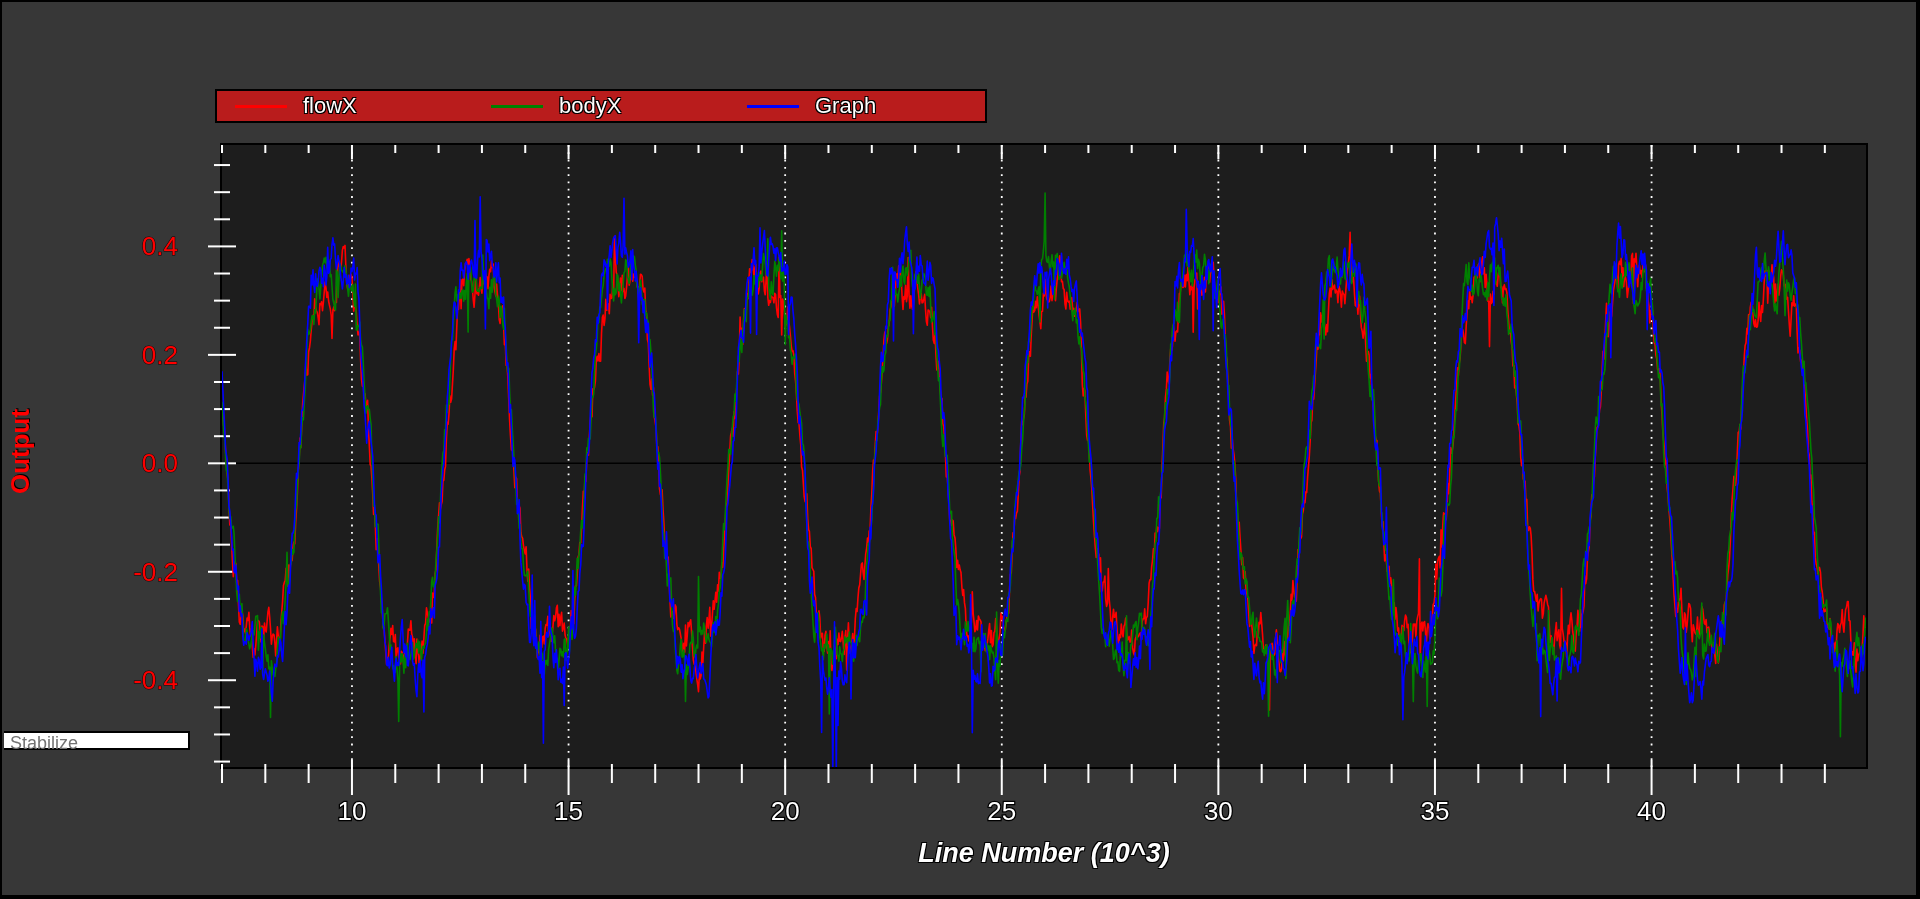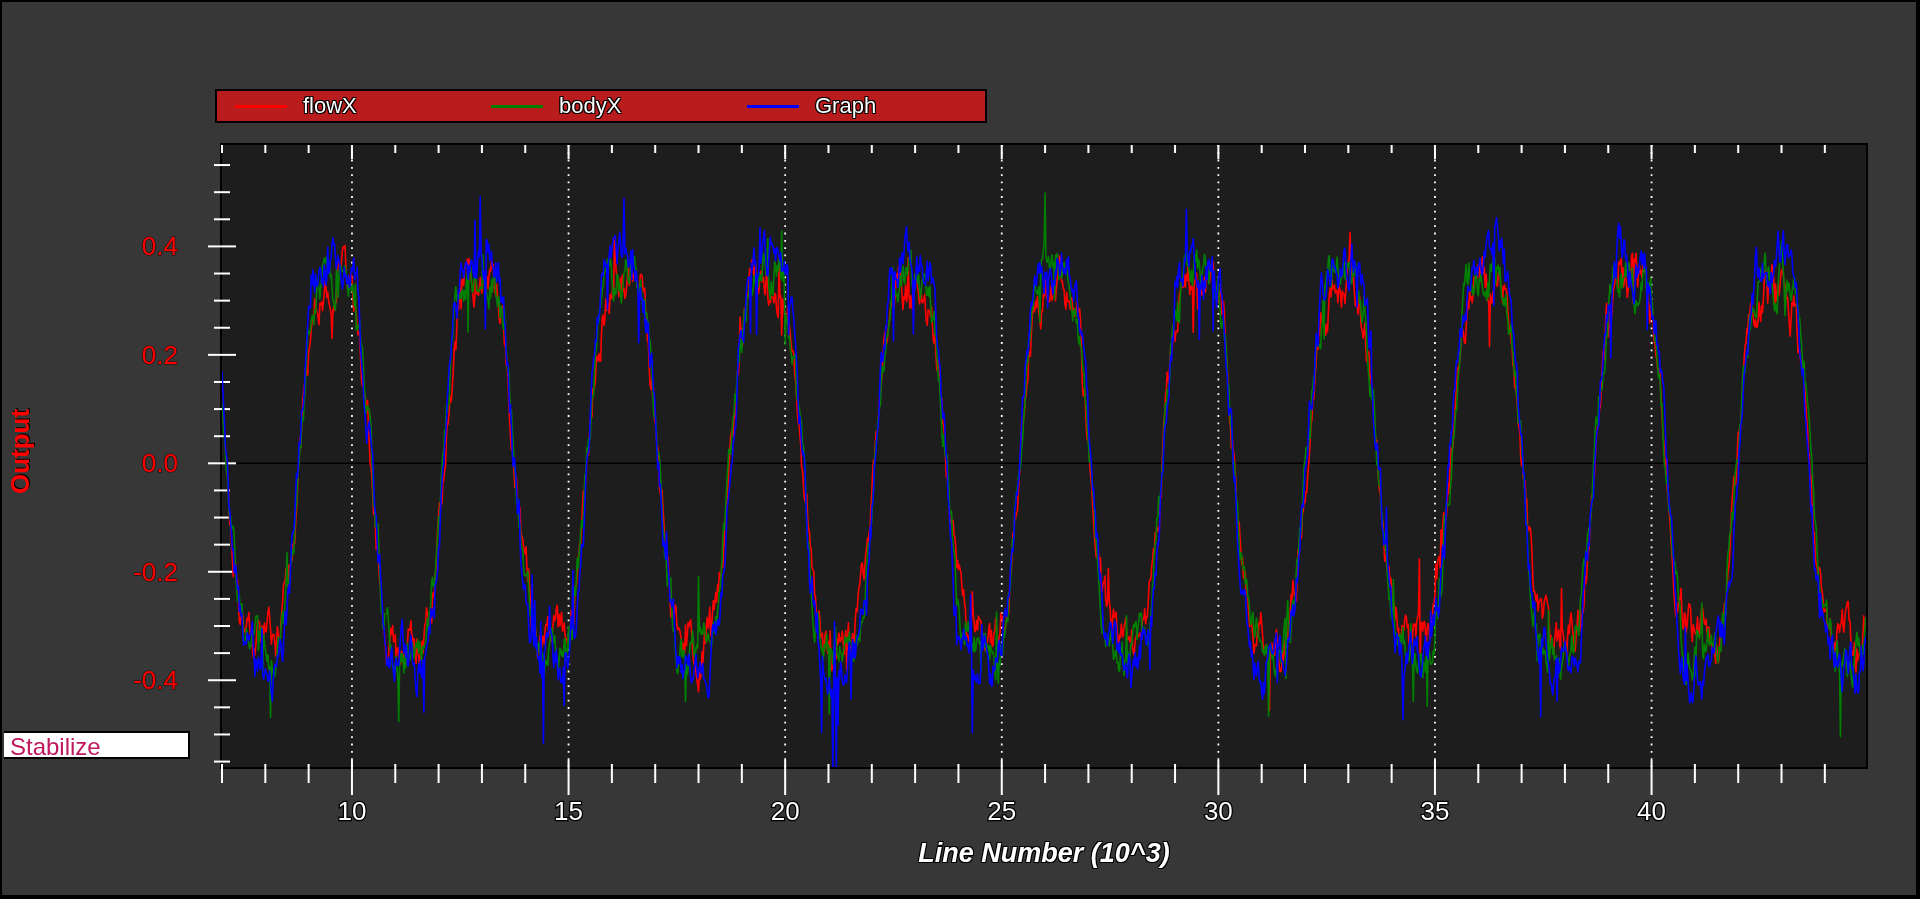--- a/index.html
+++ b/index.html
@@ -17,22 +17,22 @@
     text-shadow:-1px -1px 0 #000,1px -1px 0 #000,-1px 1px 0 #000,1px 1px 0 #000;}
   #plot{position:absolute;left:218px;top:141px;width:1648px;height:626px;
     box-sizing:border-box;background:#1d1d1d;border:2px solid #000;}
   #overlay{position:absolute;left:0;top:0;width:1920px;height:899px;pointer-events:none;}
   #y-axis-title{position:absolute;left:-62px;top:434px;width:160px;text-align:center;
     color:#ff0000;font-size:26px;font-weight:bold;transform:rotate(-90deg);
     text-shadow:1px 1px 0 #000;}
   #x-axis-title{position:absolute;left:220px;top:836px;width:1644px;text-align:center;
     color:#fff;font-size:27px;font-weight:bold;
     text-shadow:-1px -1px 0 #000,1px -1px 0 #000,-1px 1px 0 #000,1px 1px 0 #000;font-style:italic;}
-  #stabilize-button{position:absolute;left:2px;top:729px;width:186px;height:28px;
-    background:#fff;color:#be185d;font-size:24px;font-family:"Liberation Sans",sans-serif;
+  #stabilize-button{position:absolute;left:2px;top:729px;width:186px;height:19px;
+    background:#fff;color:#737373;font-size:18px;font-family:"Liberation Sans",sans-serif;
     text-align:left;padding:0 0 2px 6px;border:2px solid #000;border-left:none;
     box-sizing:border-box;cursor:pointer;}
   svg text{font-family:"Liberation Sans",sans-serif;}
   .xticklabel{fill:#fff;font-size:26px;paint-order:stroke;stroke:#000;stroke-width:2.5px;}
   .yticklabel{fill:#ff0000;font-size:26px;paint-order:stroke;stroke:#1a0000;stroke-width:1px;}
 </style>
 </head>
 <body>
 
 <div id="window">

